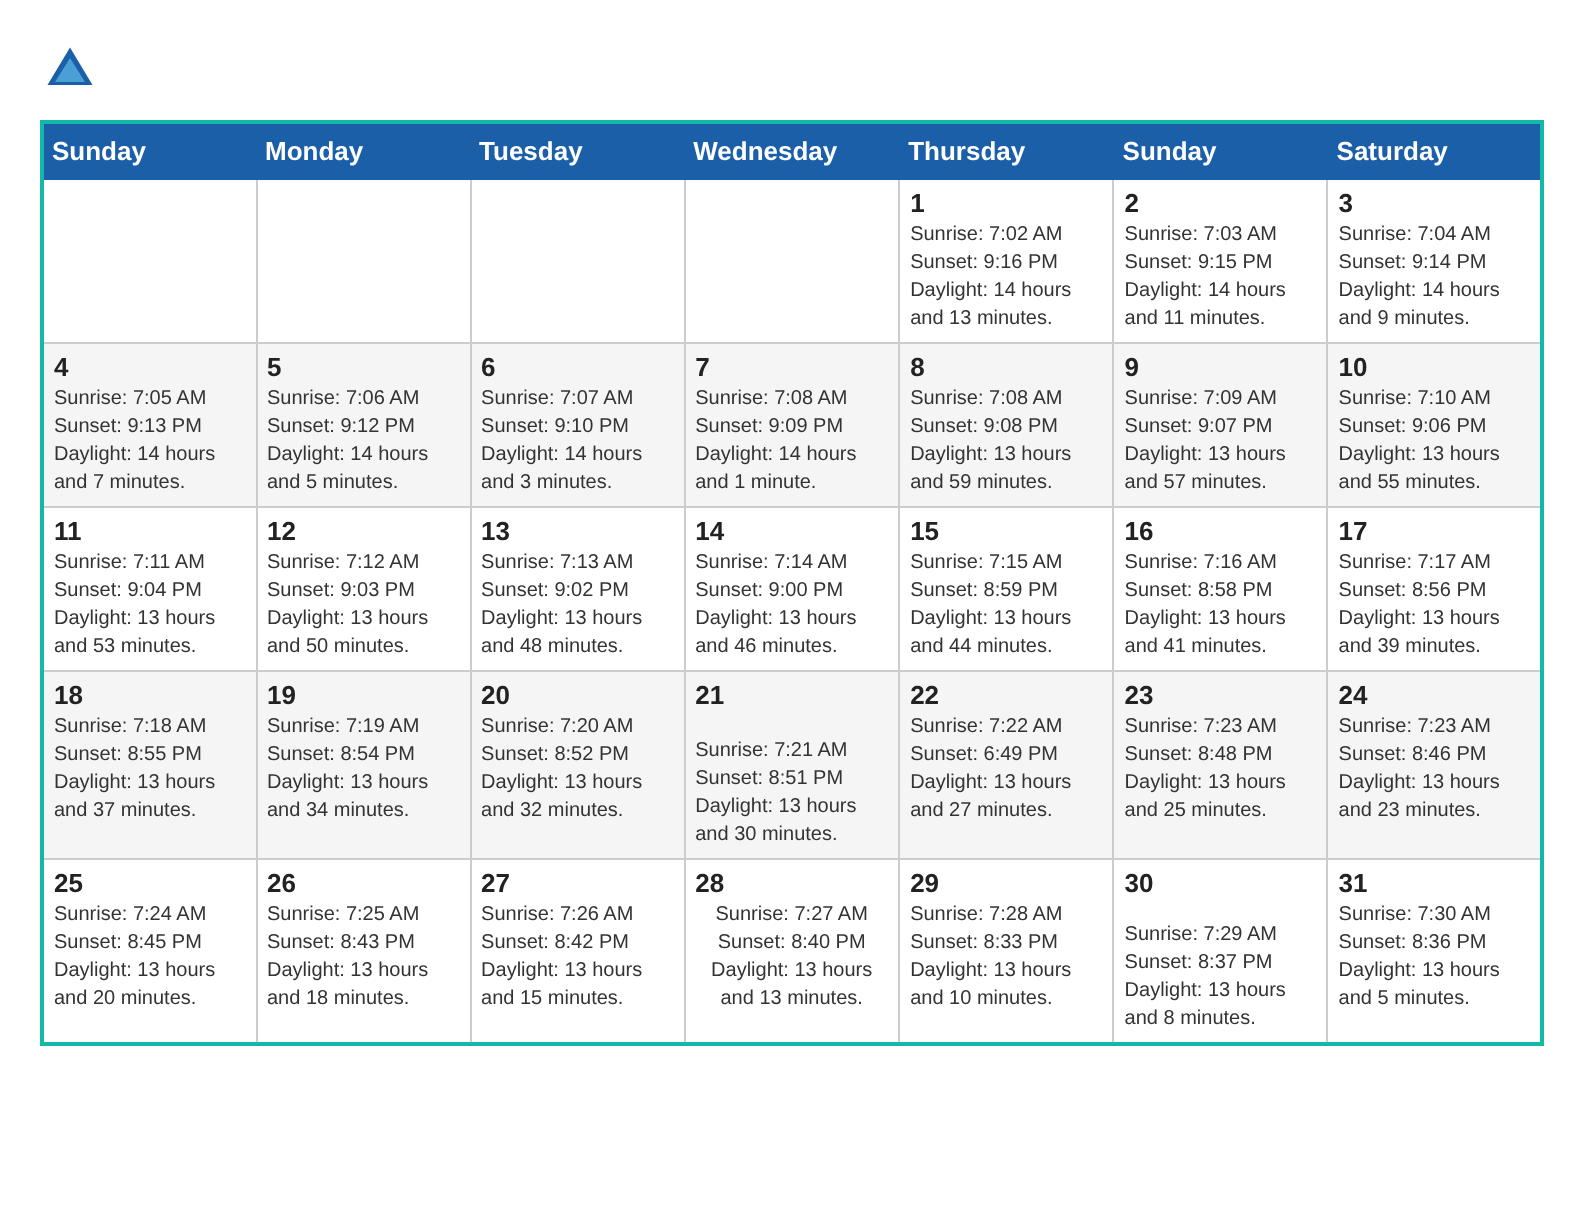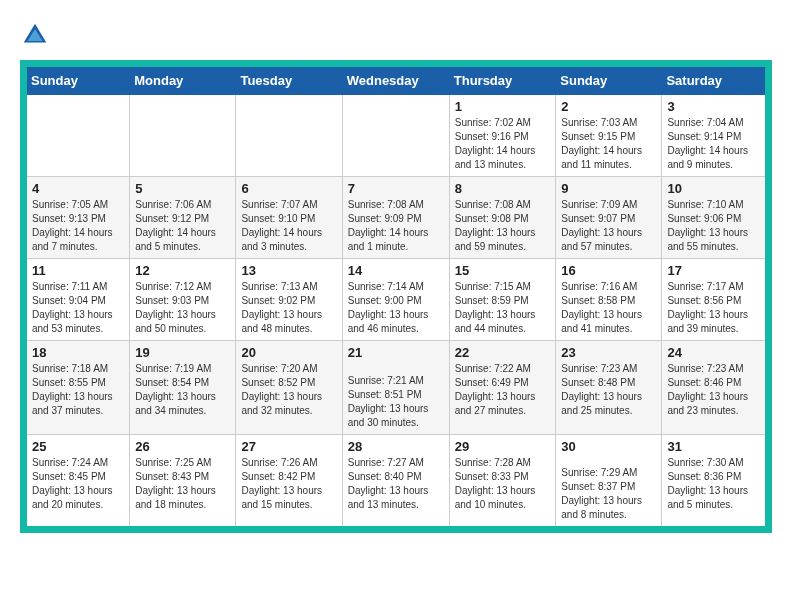--- a/index.html
+++ b/index.html
@@ -41,21 +41,21 @@
       color: #222;
     }
     .title-block h2 {
       font-size: 16px;
       font-weight: normal;
       color: #444;
     }
     .calendar {
       width: 100%;
       border-collapse: collapse;
-      border: 7px solid #14b8a6;
+      border: 2px solid #14b8a6;
     }
     .calendar th {
       background-color: #1a5fa8;
       color: #fff;
       font-size: 13px;
       padding: 6px 4px;
       text-align: left;
       border: 1px solid #1a5fa8;
     }
     .calendar td {
@@ -317,21 +317,21 @@
         </td>
         <td>
           <span class="day-number">27</span>
           <div class="day-info" style="white-space: pre-line;">Sunrise: 7:26 AM
 Sunset: 8:42 PM
 Daylight: 13 hours
 and 15 minutes.</div>
         </td>
         <td>
           <span class="day-number">28</span>
-          <div class="day-info" style="white-space: pre-line;">Sunrise: 7:27 AM
+          <div class="day-info" style="white-space: pre-line; text-align: center;">Sunrise: 7:27 AM
 Sunset: 8:40 PM
 Daylight: 13 hours
 and 13 minutes.</div>
         </td>
         <td>
           <span class="day-number">29</span>
           <div class="day-info" style="white-space: pre-line;">Sunrise: 7:28 AM
 Sunset: 8:33 PM
 Daylight: 13 hours
 and 10 minutes.</div>

